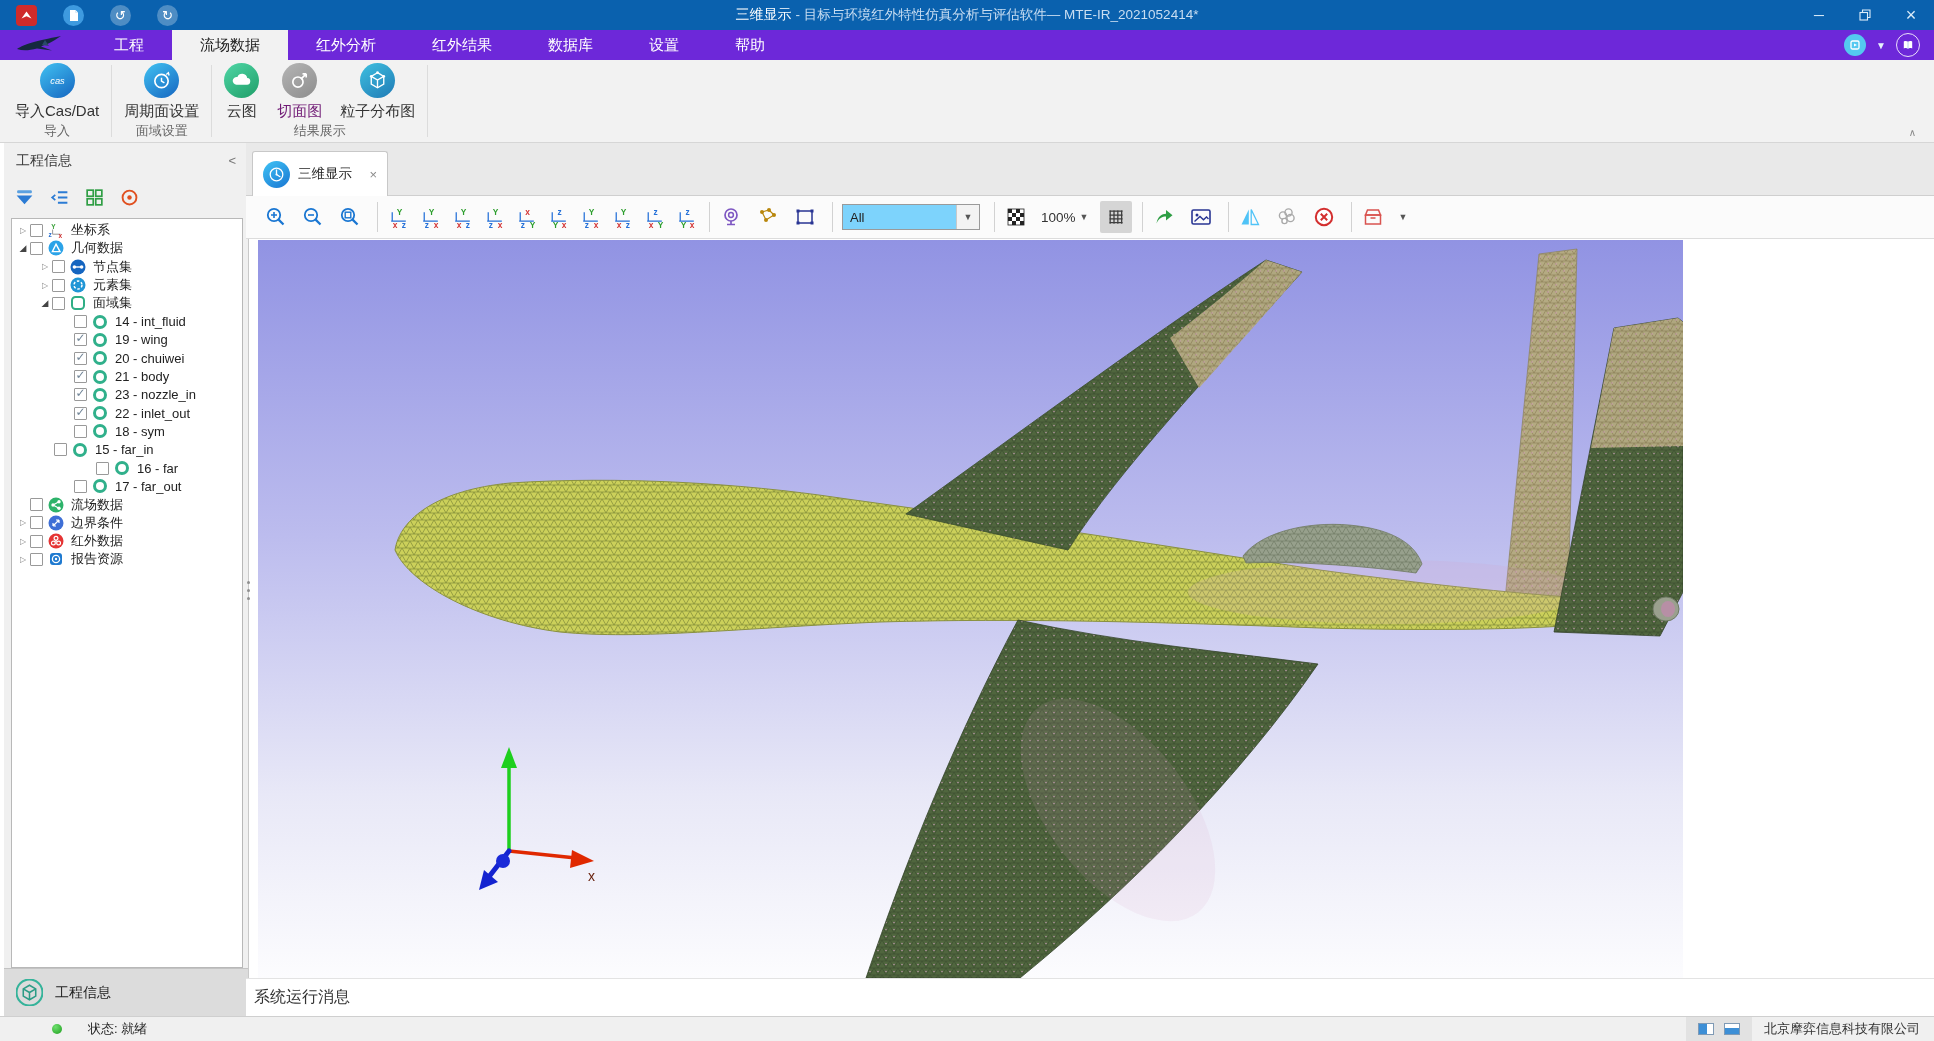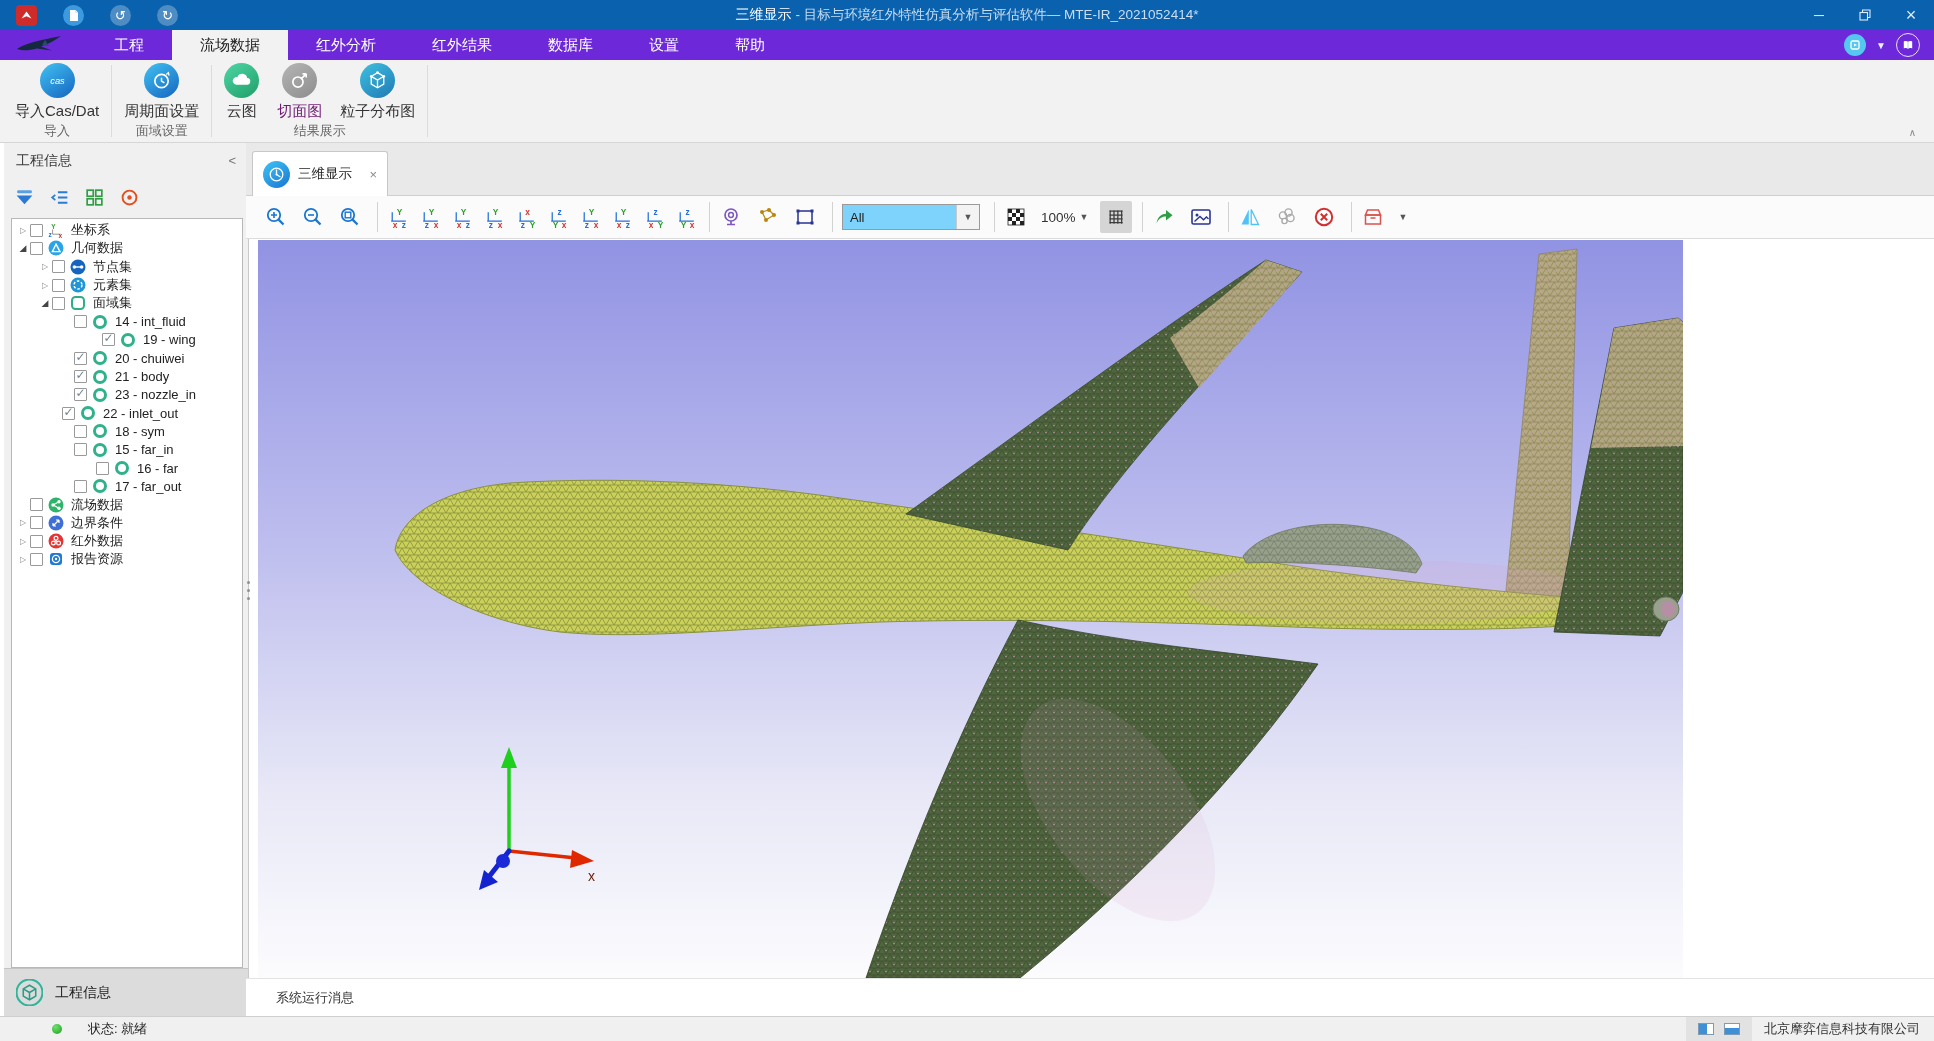--- a/index.html
+++ b/index.html
@@ -94,21 +94,21 @@
   .combo-btn{width:22px;border-left:1px solid #c9c9c9;background:#f3f3f3;display:flex;align-items:center;justify-content:center;color:#555;font-size:9px;}
   .zoomlabel{font-size:13.5px;color:#333;margin-right:4px;}
   .vt-caret{font-size:9px;color:#555;margin-right:12px;}
   .grid-btn{width:32px;height:32px;background:#d5d5d5;border-radius:2px;display:flex;align-items:center;justify-content:center;margin-right:8px;}
   .grid-btn svg{width:20px;height:20px;}
 
   
   .viewport{position:absolute;left:258px;top:240px;width:1425px;height:738px;}
   .viewport svg{display:block;}
   .msgstrip{position:absolute;left:246px;top:978px;right:0;height:38px;background:#fff;border-top:1px solid #e3e3e3;display:flex;align-items:center;box-sizing:border-box;}
-  .msg-label{margin-left:30px;font-size:13px;color:#333;}
+  .msg-label{margin-left:8px;font-size:16px;color:#333;}
   .statusbar{position:absolute;left:0;top:1016px;width:100%;height:25px;background:#f0f0f0;border-top:1px solid #cfcfcf;display:flex;align-items:center;box-sizing:border-box;}
   .sb-dot{width:10px;height:10px;border-radius:50%;background:radial-gradient(circle at 35% 30%,#6ee06e,#1f9e1f);margin-left:52px;flex:none;}
   .sb-status{margin-left:26px;font-size:13px;color:#222;}
   .sb-tray{margin-left:auto;height:100%;background:#e2e2e2;display:flex;align-items:center;gap:10px;padding:0 12px;}
   .sbi{width:16px;height:12px;border:1px solid #7f9ab5;box-sizing:border-box;}
   .sbi-left{background:linear-gradient(to right,#3d8fd6 55%,#fff 55%);}
   .sbi-bottom{background:linear-gradient(to bottom,#fff 45%,#3d8fd6 45%);}
   .sb-company{margin:0 14px 0 12px;font-size:13px;color:#333;}
   .hidden-defs{position:absolute;width:0;height:0;overflow:hidden;}
 </style>
@@ -516,21 +516,21 @@
         <div class="trow" style="padding-left: 48px;">
           <span class="texp"></span>
           <span class="tcb"></span>
           <span class="tic">
             <svg viewBox="0 0 16 16">
               <use href="#t-ring"></use>
             </svg>
           </span>
           <span class="tlabel">14 - int_fluid</span>
         </div>
-        <div class="trow" style="padding-left: 76px;">
+        <div class="trow" style="padding-left: 48px;">
           <span class="texp"></span>
           <span class="tcb checked"></span>
           <span class="tic">
             <svg viewBox="0 0 16 16">
               <use href="#t-ring"></use>
             </svg>
           </span>
           <span class="tlabel">19 - wing</span>
         </div>
         <div class="trow" style="padding-left: 48px;">
@@ -556,41 +556,41 @@
         <div class="trow" style="padding-left: 48px;">
           <span class="texp"></span>
           <span class="tcb checked"></span>
           <span class="tic">
             <svg viewBox="0 0 16 16">
               <use href="#t-ring"></use>
             </svg>
           </span>
           <span class="tlabel">23 - nozzle_in</span>
         </div>
-        <div class="trow" style="padding-left: 36px;">
+        <div class="trow" style="padding-left: 48px;">
           <span class="texp"></span>
           <span class="tcb checked"></span>
           <span class="tic">
             <svg viewBox="0 0 16 16">
               <use href="#t-ring"></use>
             </svg>
           </span>
           <span class="tlabel">22 - inlet_out</span>
         </div>
         <div class="trow" style="padding-left: 48px;">
           <span class="texp"></span>
           <span class="tcb"></span>
           <span class="tic">
             <svg viewBox="0 0 16 16">
               <use href="#t-ring"></use>
             </svg>
           </span>
           <span class="tlabel">18 - sym</span>
         </div>
-        <div class="trow" style="padding-left: 48px;">
+        <div class="trow" style="padding-left: 28px;">
           <span class="texp"></span>
           <span class="tcb"></span>
           <span class="tic">
             <svg viewBox="0 0 16 16">
               <use href="#t-ring"></use>
             </svg>
           </span>
           <span class="tlabel">15 - far_in</span>
         </div>
         <div class="trow" style="padding-left: 70px;">

